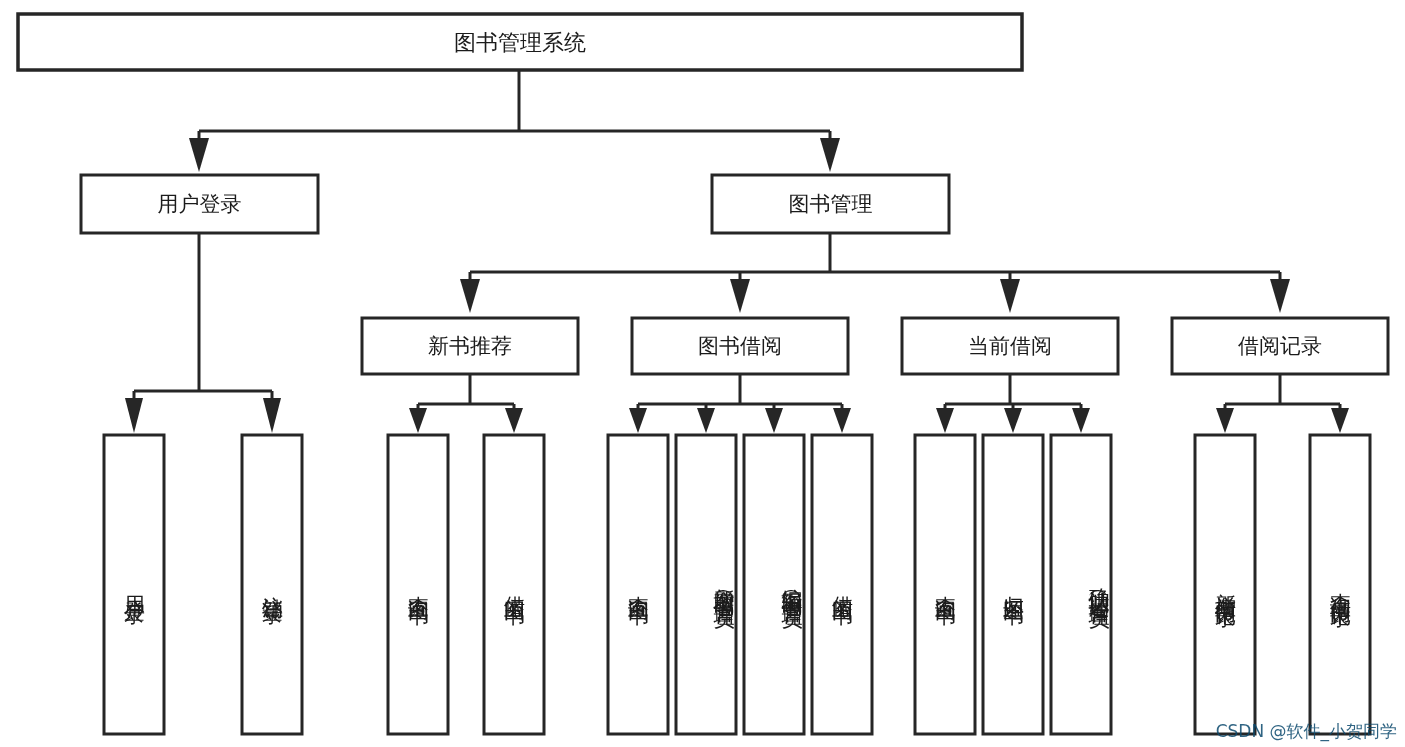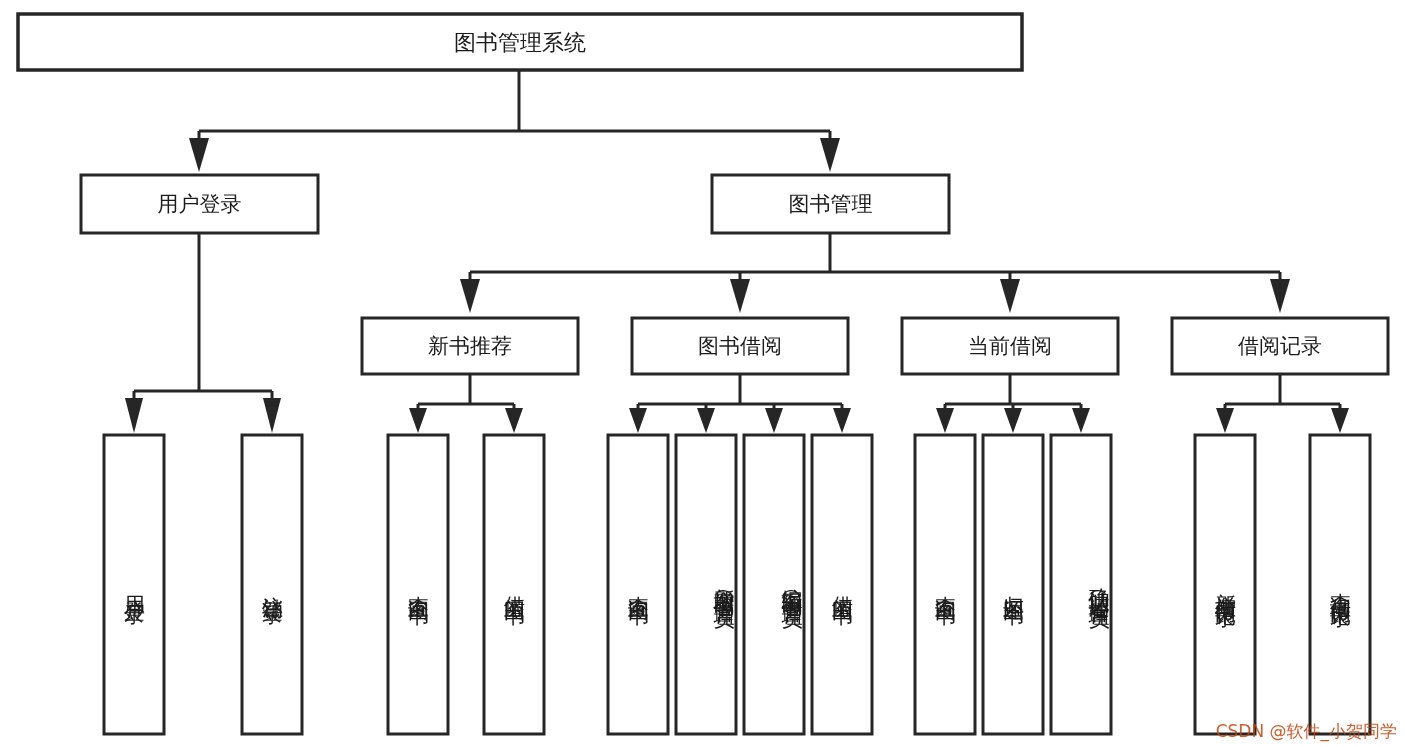--- a/index.html
+++ b/index.html
@@ -68,21 +68,21 @@
     justify-content: center;
     white-space: nowrap;
     pointer-events: none;
   }
   .watermark {
     position: absolute;
     right: 8px;
     bottom: 4px;
     font-family: "DejaVu Sans", "Liberation Sans", sans-serif;
     font-size: 17px;
-    color: #c2410c;
+    color: #0c4a6e;
     opacity: 0.85;
     white-space: nowrap;
   }
 </style>
 </head>
 <body>
 
 <div id="diagram-root">
 
   <svg id="diagram-svg" viewBox="0 0 1405 747" xmlns="http://www.w3.org/2000/svg">

